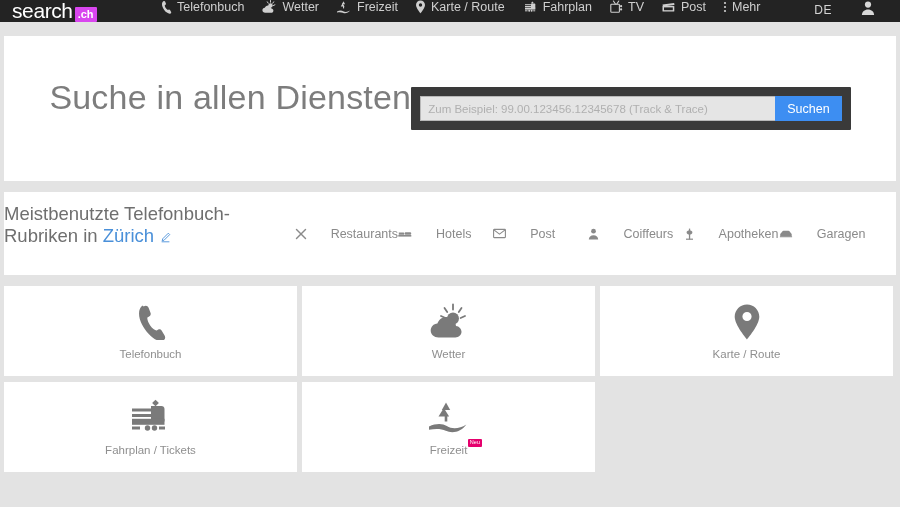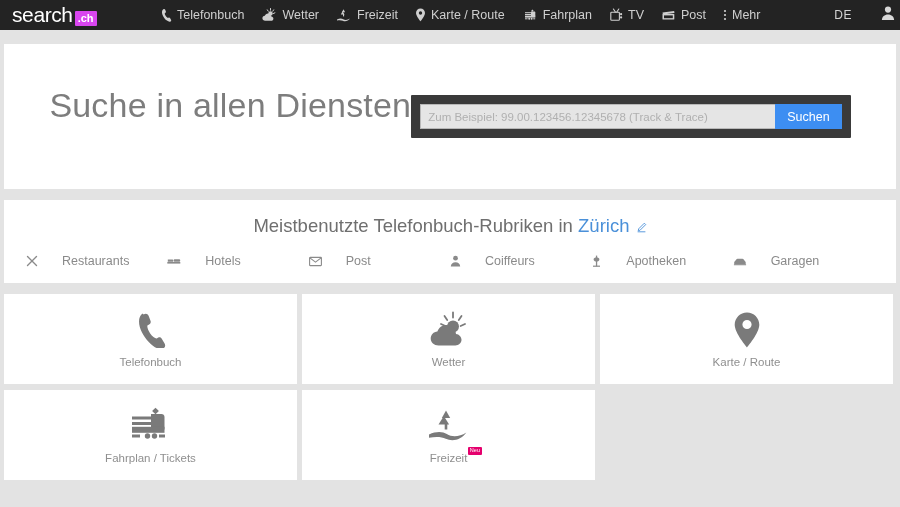--- a/index.html
+++ b/index.html
@@ -6,24 +6,24 @@
   html, body {
     margin: 0; padding: 0;
     width: 900px; height: 507px;
     background: #e3e3e3;
     font-family: "Liberation Sans", sans-serif;
     overflow: hidden;
   }
 
   
   .navbar {
-    height: 30px;
+    height: 22px;
     background: #232323;
     display: flex;
-    align-items: center;
+    align-items: flex-start;
     position: relative;
   }
   .brand {
     display: flex;
     align-items: baseline;
     padding-left: 12px;
     width: 160px;
   }
   .brand-word {
     color: #ffffff;
@@ -55,21 +55,21 @@
     color: #cfcfcf;
     font-size: 12.5px;
     cursor: pointer;
     white-space: nowrap;
   }
   .nav-item svg { display: block; }
   .nav-right {
     display: flex;
     align-items: center;
     gap: 28px;
-    padding-right: 4px;
+    padding-right: 24px;
   }
   .nav-lang {
     color: #d4d4d4;
     font-size: 12px;
     cursor: pointer;
     letter-spacing: 0.5px;
   }
 
   
   .card {
@@ -119,21 +119,21 @@
     font-size: 12.5px;
     cursor: pointer;
     font-family: "Liberation Sans", sans-serif;
   }
 
   
   .card-rubrics {
     margin-top: 11px;
     height: 83px;
     display: flex;
-    flex-direction: column;
+    flex-direction: row;
     align-items: center;
     justify-content: center;
   }
   .rubrics-title {
     color: #6f6f6f;
     font-size: 18.5px;
     font-weight: 400;
     margin: 0 0 16px 0;
   }
   .rubrics-city {

